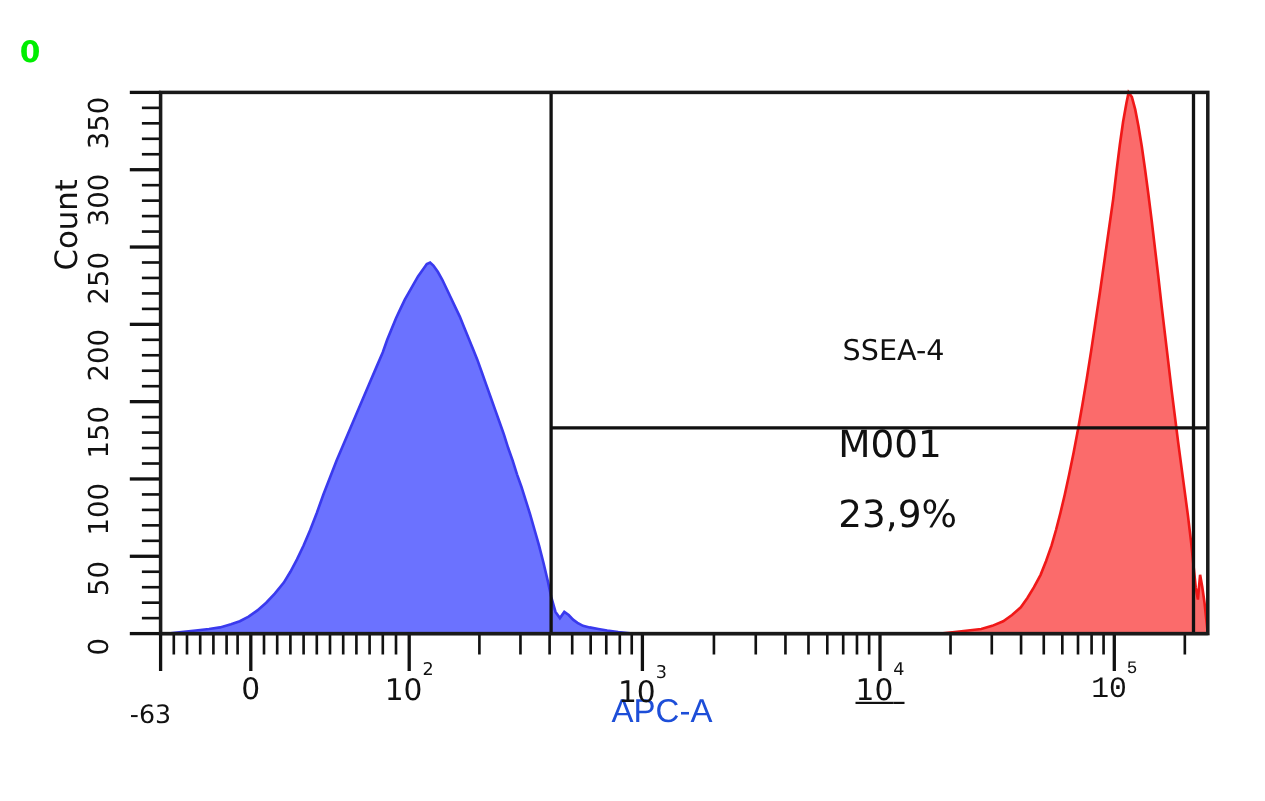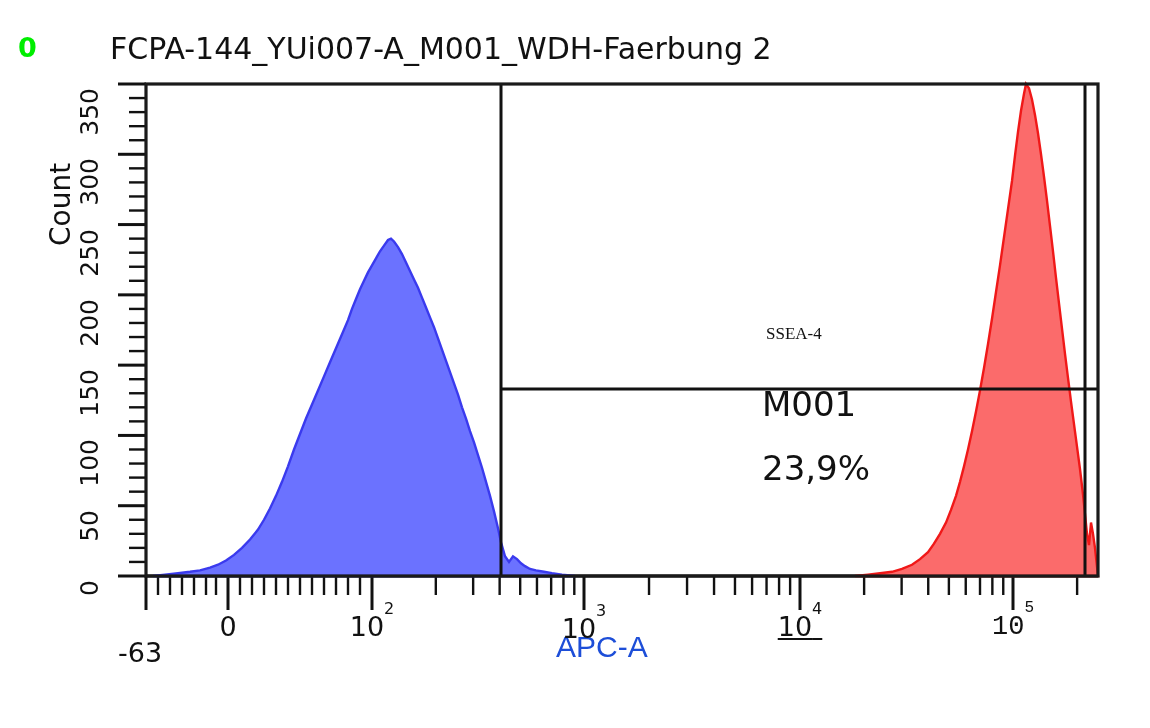--- a/index.html
+++ b/index.html
@@ -27,55 +27,54 @@
   }
 
   .xlabel{
     position:absolute;left:556px;top:630px;
     font-family:Liberation Sans, sans-serif;font-size:30px;color:#1d4ed8;
     white-space:nowrap;
   }
 
   .neg-label{
     position:absolute;left:118px;top:637px;
-    font-family:"DejaVu Sans",sans-serif;font-size:27px;color:#111111;
+    font-family:"DejaVu Sans",sans-serif;font-size:23px;color:#111111;
     white-space:nowrap;
   }
 
   .ytick-label{
     position:absolute;
     font-family:"DejaVu Sans",sans-serif;font-size:25px;color:#111111;
     white-space:nowrap;transform-origin:left top;
   }
 
   .xtick-label{
     position:absolute;
     font-family:"DejaVu Sans",sans-serif;font-size:27px;color:#111111;
     white-space:nowrap;
   }
   .xtick-label sup{font-size:16px;top:-0.75em;position:relative;}
 
   .annot{
     position:absolute;color:#111111;white-space:nowrap;
     font-family:"DejaVu Sans",sans-serif;
   }
-  .annot-marker{left:766px;top:324px;font-size:17px;font-family:Liberation Serif, serif;}
+  .annot-marker{left:766px;top:304px;font-size:26px;}
   .annot-pop{left:762px;top:384px;font-size:34px;}
   .annot-pct{left:762px;top:448px;font-size:34px;}
 
   svg.plot{position:absolute;left:0;top:0;width:1150px;height:728px;}
 </style>
 </head>
 <body>
 
 <div id="root">
 
   <div class="green-zero">0</div>
 
-  <div class="plot-title">FCPA-144_YUi007-A_M001_WDH-Faerbung 2</div>
 
   <div class="ylabel">Count</div>
 
   <div class="xlabel">APC-A</div>
 
   <div class="neg-label">-63</div>
 
   <div class="annot annot-marker">SSEA-4</div>
   <div class="annot annot-pop">M001</div>
   <div class="annot annot-pct">23,9%</div>

